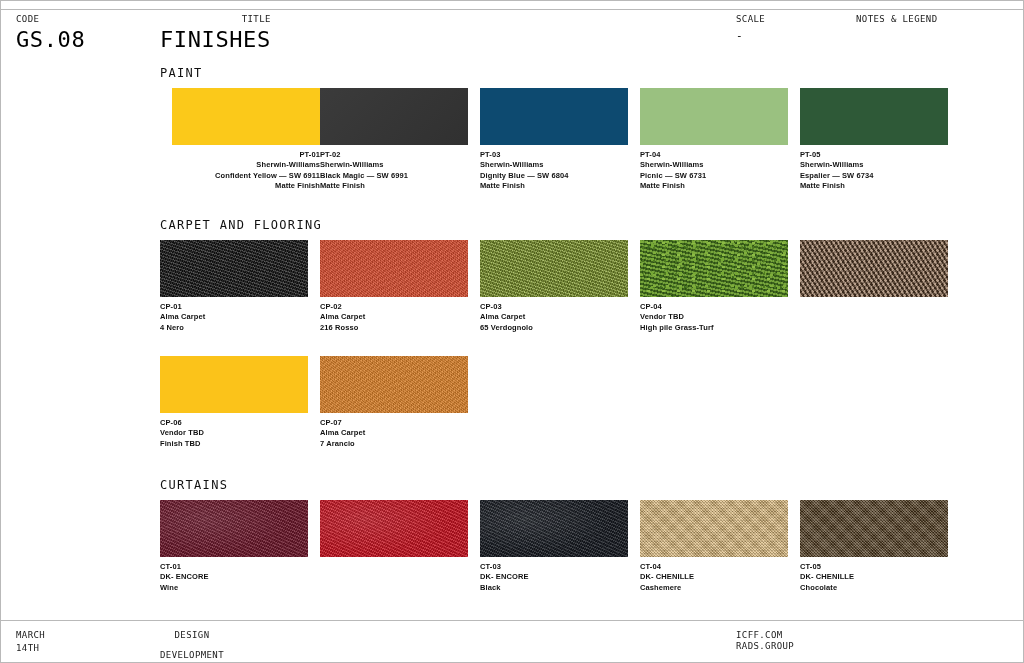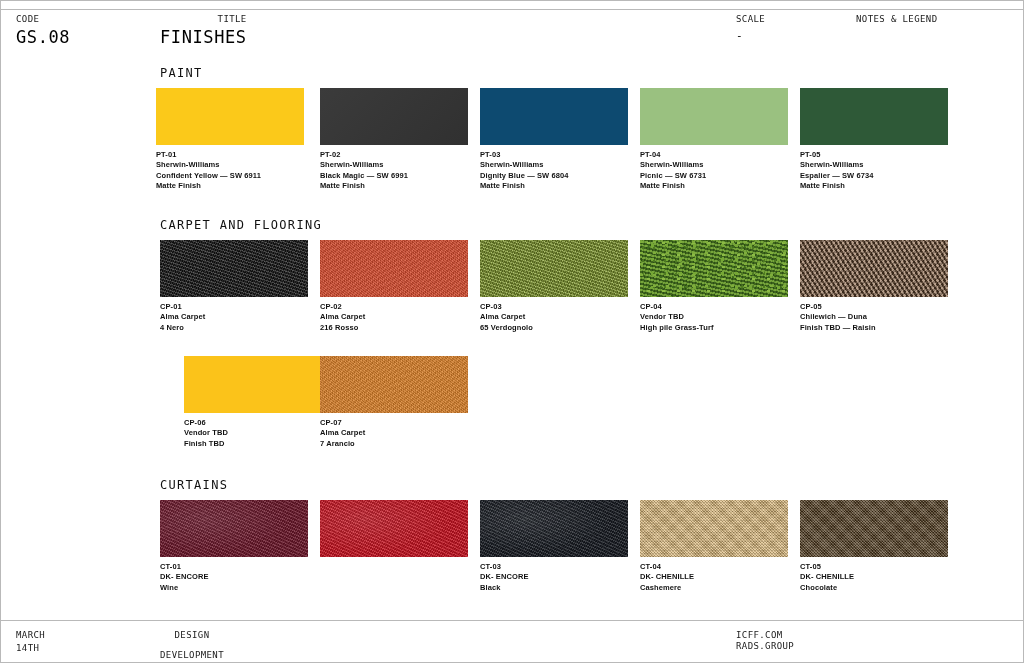--- a/index.html
+++ b/index.html
@@ -33,21 +33,21 @@
   .tb-col { position: absolute; }
   .tb-label {
     font-family: "DejaVu Sans Mono", monospace;
     font-size: 9px;
     letter-spacing: 0.4px;
     color: #1a1a1a;
     white-space: nowrap;
   }
   .tb-value {
     font-family: "DejaVu Sans Mono", monospace;
-    font-size: 17px;
+    font-size: 22px;
     letter-spacing: 0.6px;
     color: #000;
     margin-top: 3px;
     white-space: nowrap;
   }
   .tb-value.small { font-size: 11px; letter-spacing: 0.4px; margin-top: 5px; }
 
   
   .section-title {
     position: absolute;
@@ -156,21 +156,21 @@
     <div class="tb-label">SCALE</div>
     <div class="tb-value small">-</div>
   </div>
 
   <div class="tb-col" style="left:856px; top:14px;">
     <div class="tb-label">NOTES &amp; LEGEND</div>
   </div>
 
   <div id="sections-root">
       <div class="section-title" style="left: 160px; top: 66px;">PAINT</div>
-      <div class="card" style="left: 156px; top: 88px;">
+      <div class="card" style="left: 172px; top: 88px; text-align: right;">
         <div class="swatch" style="background: rgb(251, 201, 26);">
           <div class="tex tex-flat"></div>
         </div>
         <div class="caption">
           <div>PT-01</div>
           <div>Sherwin-Williams</div>
           <div>Confident Yellow — SW 6911</div>
           <div>Matte Finish</div>
         </div>
       </div>
@@ -256,27 +256,22 @@
         <div class="caption">
           <div>CP-04</div>
           <div>Vendor TBD</div>
           <div>High pile Grass-Turf</div>
         </div>
       </div>
       <div class="card" style="left: 800px; top: 240px;">
         <div class="swatch" style="background: rgb(138, 99, 67);">
           <div class="tex tex-chevron"></div>
         </div>
-        <div class="caption">
-          <div>CP-05</div>
-          <div>Chilewich — Duna</div>
-          <div>Finish TBD — Raisin</div>
-        </div>
-      </div>
-      <div class="card" style="left: 160px; top: 356px; margin-left: 24px;">
+      </div>
+      <div class="card" style="left: 160px; top: 356px;">
         <div class="swatch" style="background: rgb(251, 195, 26);">
           <div class="tex tex-flat"></div>
         </div>
         <div class="caption">
           <div>CP-06</div>
           <div>Vendor TBD</div>
           <div>Finish TBD</div>
         </div>
       </div>
       <div class="card" style="left: 320px; top: 356px;">

